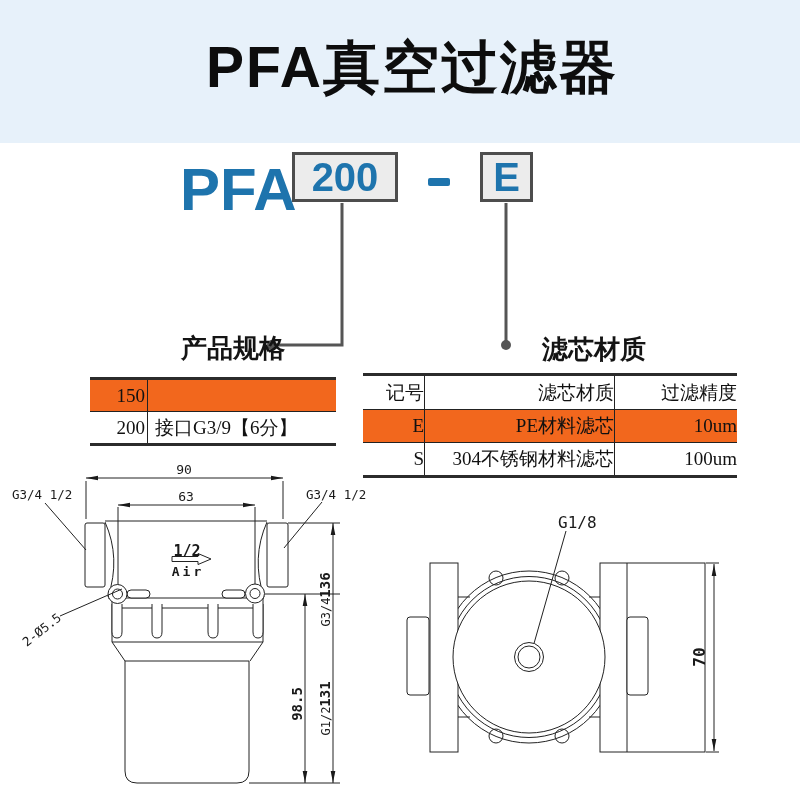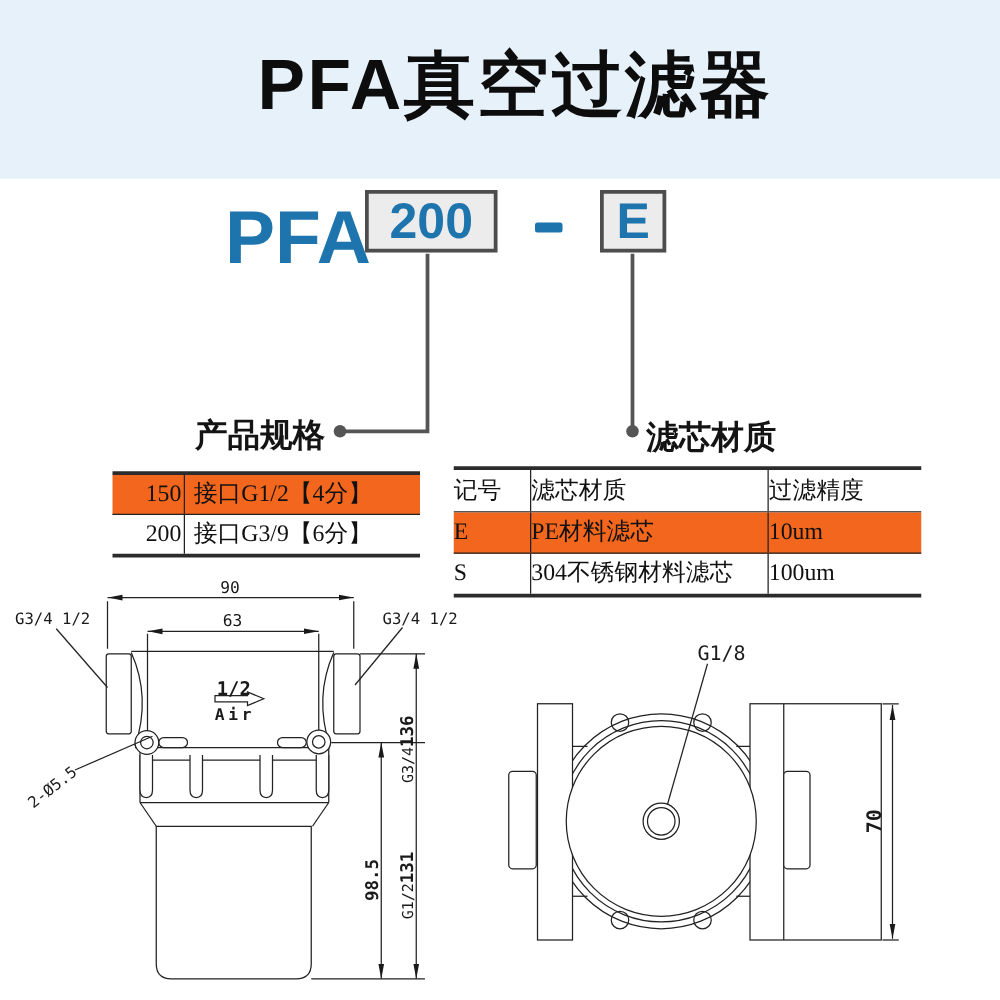--- a/index.html
+++ b/index.html
@@ -14,38 +14,38 @@
   .model-prefix{position:absolute;left:180px;top:155px;width:90px;text-align:center;
                 font-size:60px;font-weight:800;color:#1e74ad;}
   .code-box{position:absolute;top:152px;height:50px;background:#ececec;border:3px solid #4d4d4d;
             box-sizing:border-box;display:flex;align-items:center;justify-content:center;
             font-size:40px;font-weight:800;color:#1e74ad;}
   .box-200{left:292px;width:106px;}
   .box-e{left:480px;width:53px;}
   .model-dash{position:absolute;left:428px;top:178px;width:22px;height:8px;background:#1e74ad;border-radius:2px;}
   
   .sec-h{position:absolute;font-size:26px;font-weight:800;color:#141414;
-         font-family:"Liberation Sans",sans-serif;}
+         font-family:"Liberation Sans",sans-serif;margin-left:25px;}
   .sec-spec{left:156px;top:331px;}
   .sec-media{left:517px;top:332px;}
   
   .overlay{position:absolute;left:0;top:0;pointer-events:none;}
   
   .spec-table{position:absolute;left:90px;top:377px;width:246px;
               border-top:3px solid #2b2b2b;border-bottom:3px solid #2b2b2b;
               font-family:"Liberation Serif",serif;color:#111;}
   .spec-row{display:flex;height:31px;line-height:31px;font-size:19px;}
   .spec-row.hl{background:#f2671d;border-bottom:1px solid #222;}
   .spec-code{width:58px;box-sizing:border-box;text-align:right;padding-right:2px;border-right:1px solid #222;}
   .spec-desc{flex:1;padding-left:7px;}
   
   .media-table{position:absolute;left:363px;top:373px;width:374px;
                border-top:3px solid #2b2b2b;border-bottom:3px solid #2b2b2b;
                font-family:"Liberation Serif",serif;color:#111;}
-  .m-row{display:flex;height:32px;line-height:32px;font-size:19px;text-align:left;}
+  .m-row{display:flex;height:32px;line-height:32px;font-size:19px;text-align:right;}
   .m-row.head{height:33px;line-height:33px;border-bottom:1px solid #222;}
   .m-row.hl{background:#f2671d;border-bottom:1px solid #222;}
   .m-c1{width:62px;box-sizing:border-box;border-right:1px solid #222;}
   .m-c2{width:190px;box-sizing:border-box;border-right:1px solid #222;}
   .m-c3{flex:1;}
   
   .cad{position:absolute;left:0;top:455px;}
   .cad text{font-family:"DejaVu Sans Mono",monospace;fill:#1a1a1a;}
 </style>
 </head>
@@ -70,21 +70,20 @@
     <polyline points="506,203 506,341" fill="none" stroke="#555" stroke-width="3"></polyline>
     <circle cx="506" cy="345" r="5" fill="#555"></circle>
   </svg>
 
   <div class="sec-h sec-spec">产品规格</div>
   <div class="sec-h sec-media">滤芯材质</div>
 
   <div class="spec-table">
     <div class="spec-row hl">
       <div class="spec-code">150</div>
-      <div class="spec-desc">接口G1/2【4分】</div>
     </div>
     <div class="spec-row">
       <div class="spec-code">200</div>
       <div class="spec-desc">接口G3/9【6分】</div>
     </div>
   </div>
 
   <div class="media-table">
     <div class="m-row head">
       <div class="m-c1">记号</div>

